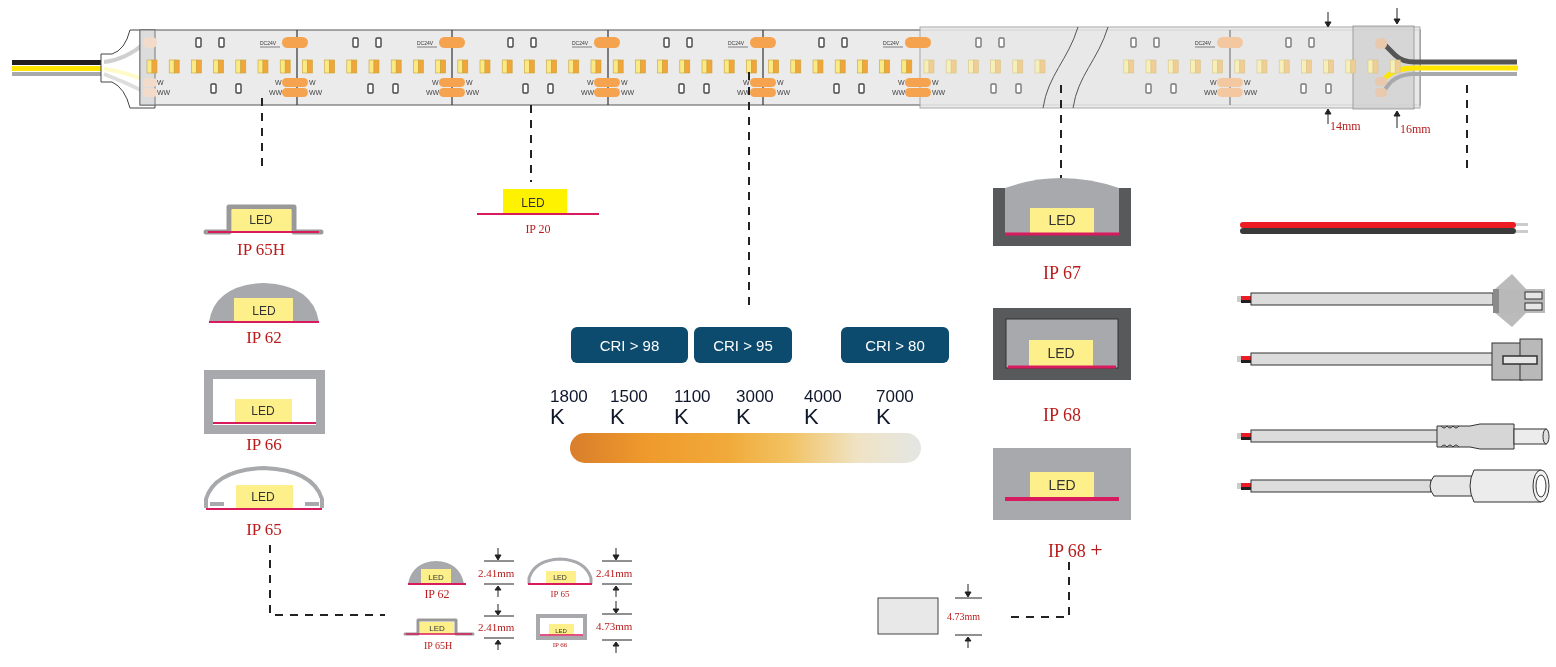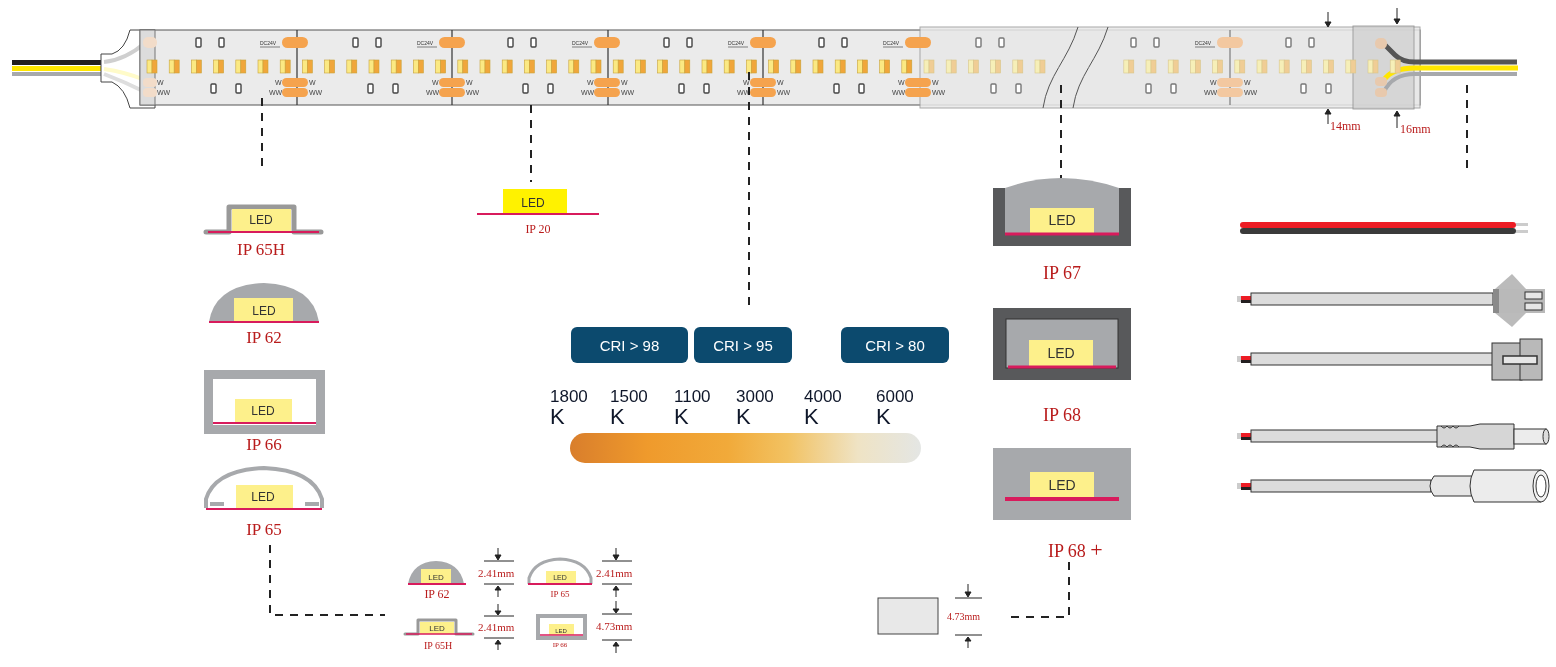--- a/index.html
+++ b/index.html
@@ -489,15 +489,15 @@
 
 <div class="cri-btn" style="left:571px;top:327px;width:117px;">CRI &gt; 98</div>
 <div class="cri-btn" style="left:694px;top:327px;width:98px;">CRI &gt; 95</div>
 <div class="cri-btn" style="left:817px;top:327px;width:108px;margin-left:24px;">CRI &gt; 80</div>
 
 <div class="k-lbl" style="left:550px;top:387px;"><span>1800</span><span class="k">K</span></div>
 <div class="k-lbl" style="left:610px;top:387px;"><span>1500</span><span class="k">K</span></div>
 <div class="k-lbl" style="left:674px;top:387px;"><span>1100</span><span class="k">K</span></div>
 <div class="k-lbl" style="left:736px;top:387px;"><span>3000</span><span class="k">K</span></div>
 <div class="k-lbl" style="left:804px;top:387px;"><span>4000</span><span class="k">K</span></div>
-<div class="k-lbl" style="left:876px;top:387px;"><span>6000</span><span class="k">K</span></div>
+<div class="k-lbl" style="left:876px;top:387px;"><span>7000</span><span class="k">K</span></div>
 
 <div class="temp-bar"></div>
 
 </body></html>

